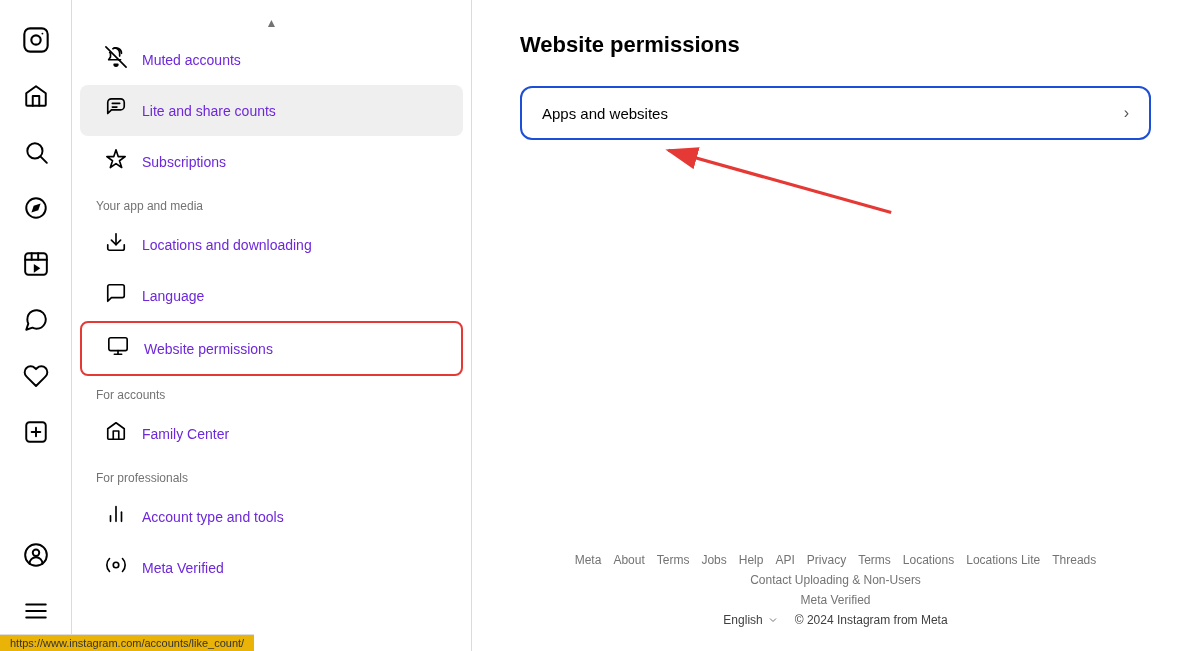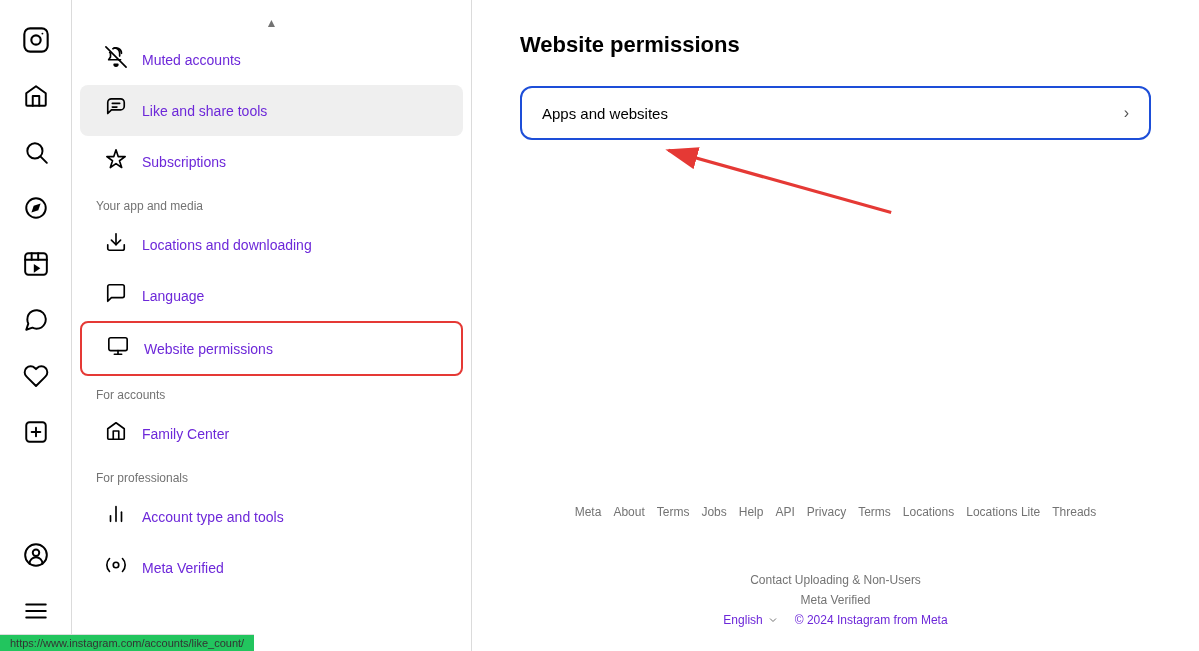--- a/index.html
+++ b/index.html
@@ -128,32 +128,31 @@
       flex-wrap: wrap;
       justify-content: center;
       gap: 6px 12px;
       margin-bottom: 6px;
     }
     .footer-link {
       color: #737373;
       text-decoration: none;
       cursor: pointer;
       font-size: 12px;
-      margin-top: 48px;
     }
     .footer-meta-verified { margin-bottom: 6px; font-size: 12px; color: #737373; }
-    .footer-lang { display: flex; align-items: center; justify-content: center; gap: 16px; font-size: 12px; color: #6d28d9; }
+    .footer-lang { display: flex; align-items: center; justify-content: center; gap: 16px; font-size: 12px; color: #404040; }
     .footer-lang-selector { display: flex; align-items: center; gap: 4px; cursor: pointer; }
 
     
     .url-bar {
       position: fixed;
       bottom: 0;
       left: 0;
-      background: #22c55e;
+      background: #eab308;
       border-top: 1px solid #ddd;
       padding: 2px 10px;
       font-size: 11px;
       color: #333;
     }
 
     
     .scroll-arrow {
       width: 100%;
       display: flex;
@@ -255,21 +254,21 @@
 
 
   <div class="sidebar-item active">
     <span class="item-icon">
       <svg width="22" height="22" viewBox="0 0 24 24" fill="none" stroke="#000" stroke-width="1.8" stroke-linecap="round" stroke-linejoin="round">
         <path d="M17 2a4 4 0 014 4v4a4 4 0 01-4 4H7L3 18V6a4 4 0 014-4h10z"></path>
         <line x1="8" y1="7" x2="16" y2="7"></line>
         <line x1="8" y1="11" x2="13" y2="11"></line>
       </svg>
     </span>
-    <span class="item-label">Like and share tools</span>
+    <span class="item-label">Lite and share counts</span>
   </div>
 
   <div class="sidebar-item">
     <span class="item-icon">
       <svg width="22" height="22" viewBox="0 0 24 24" fill="none" stroke="#000" stroke-width="1.8" stroke-linecap="round" stroke-linejoin="round">
         <path d="M12 2l2.4 7.4H22l-6.2 4.5 2.4 7.4L12 17l-6.2 4.3 2.4-7.4L2 9.4h7.6L12 2z"></path>
       </svg>
     </span>
     <span class="item-label">Subscriptions</span>
   </div>

